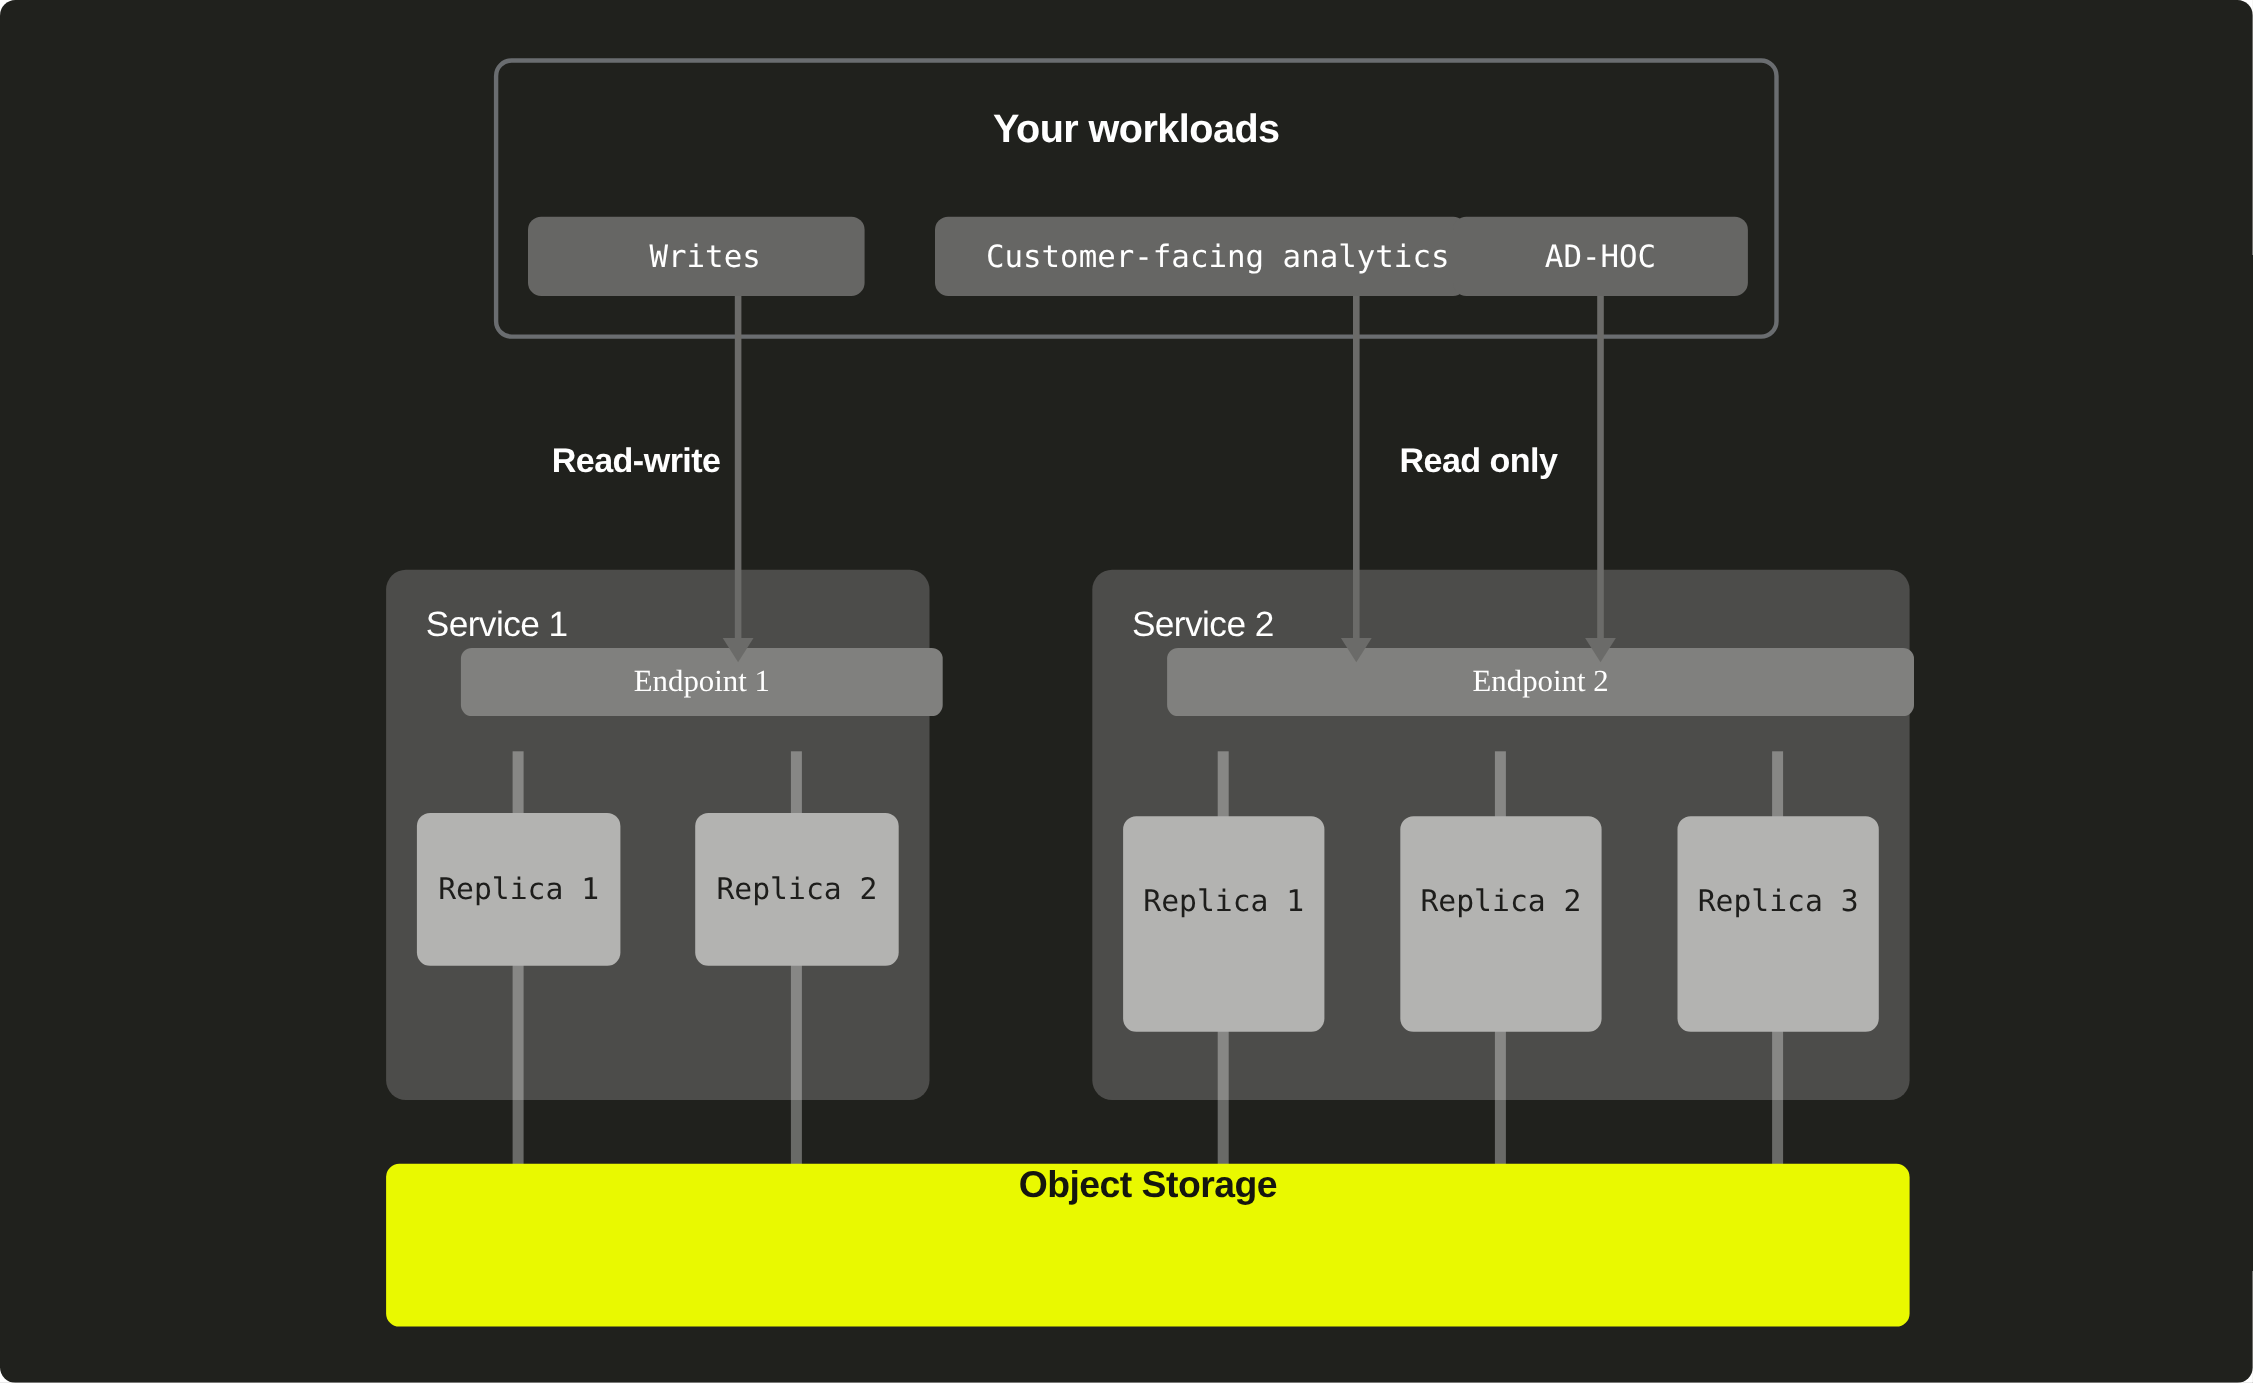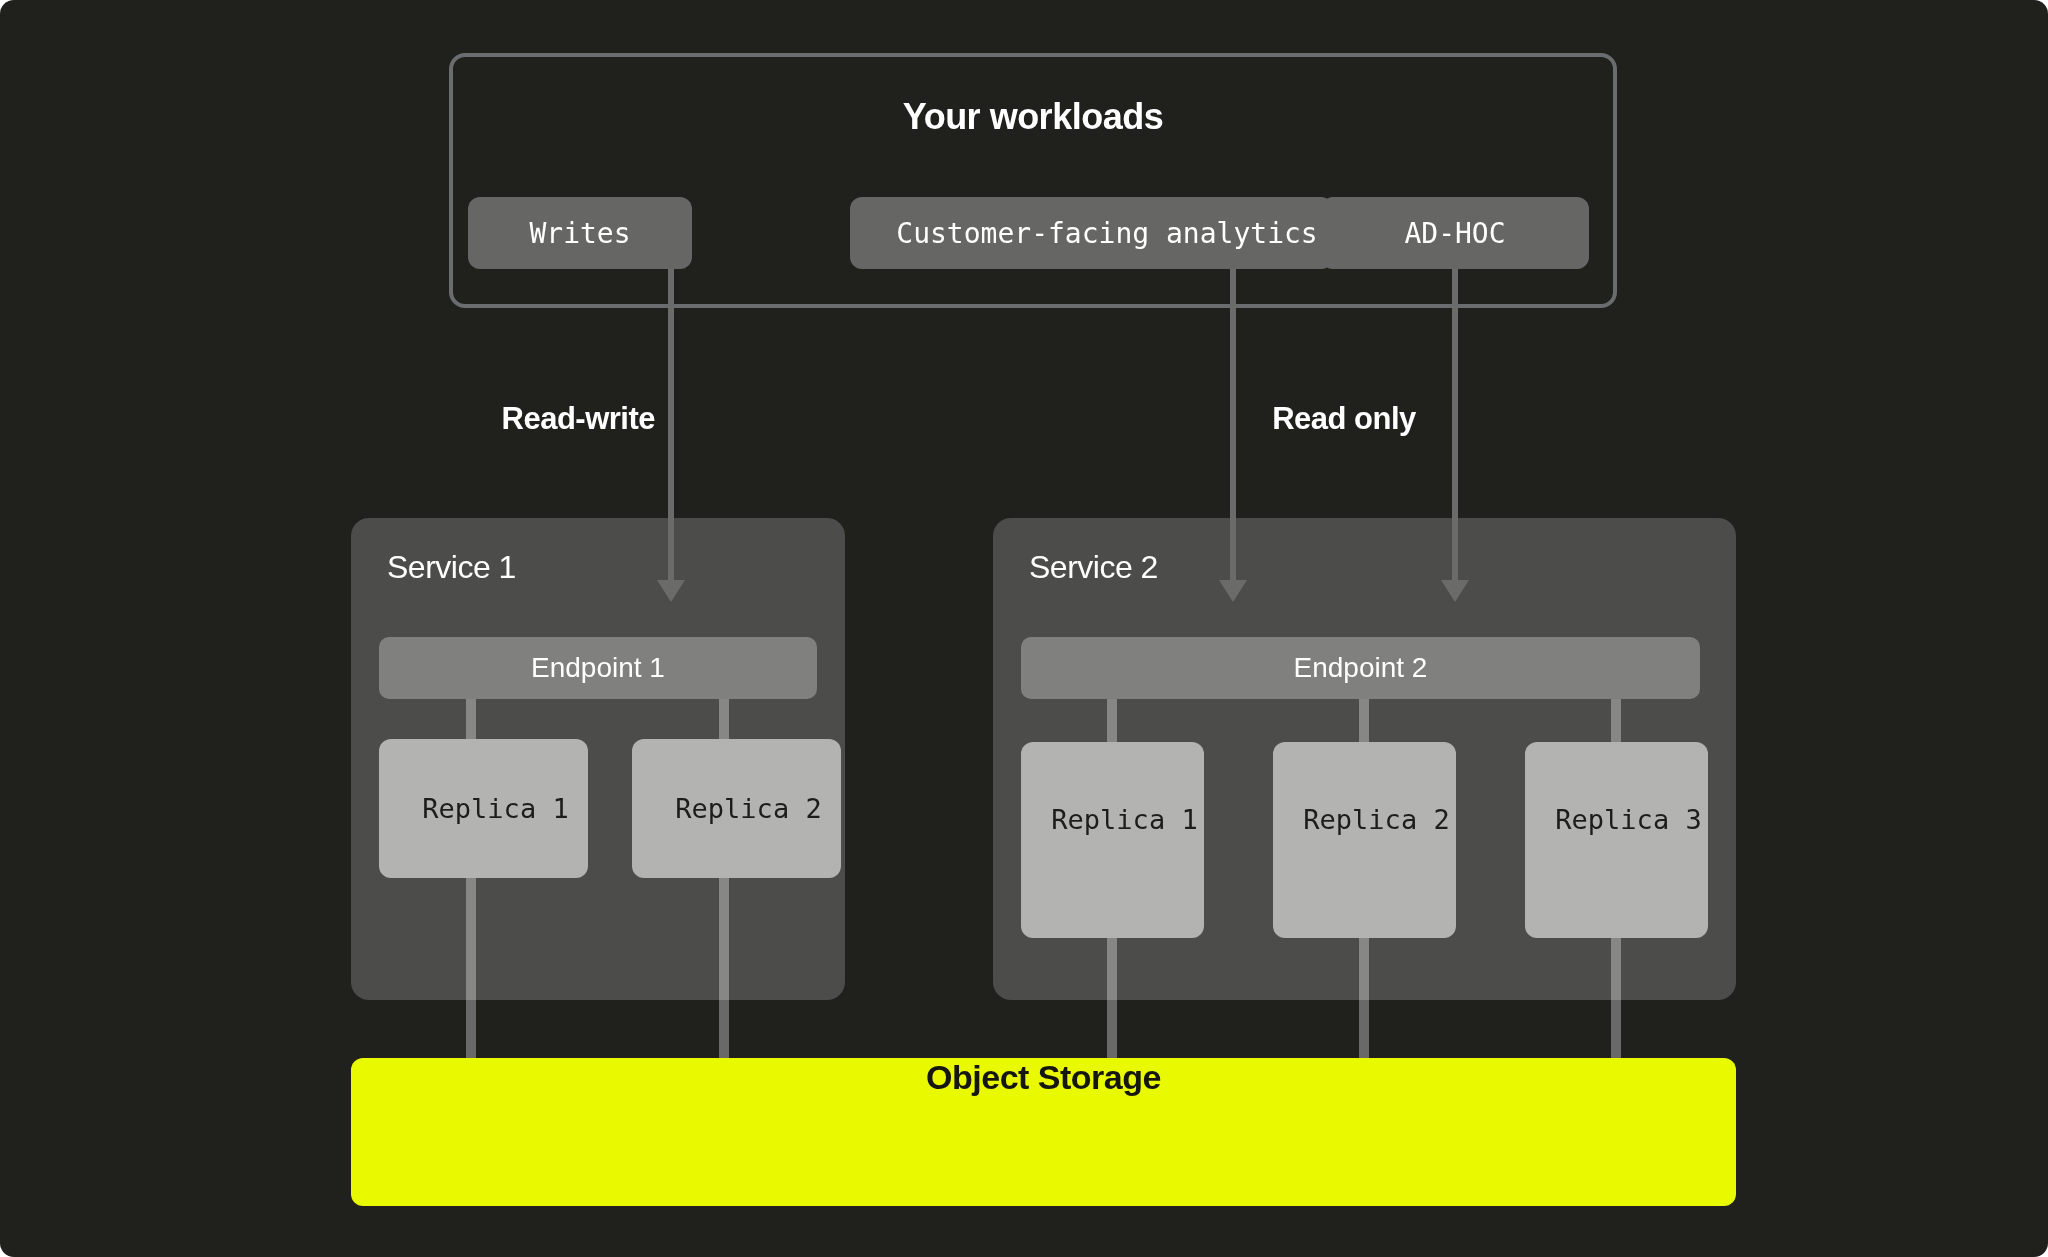--- a/index.html
+++ b/index.html
@@ -19,32 +19,32 @@
   
   .service{
     position:absolute;z-index:1;top:518px;height:482px;
     background:var(--panel,#4c4c4a);border-radius:18px;
   }
   .service-title{
     position:absolute;z-index:3;color:var(--text-white,#fff);
     font-size:32px;font-weight:400;letter-spacing:-.5px;line-height:38px;
   }
   .endpoint{
-    position:absolute;z-index:3;top:637px;height:62px;
+    position:absolute;z-index:3;top:589px;height:62px;
     background:var(--endpoint,#80807e);border-radius:10px;
     display:flex;align-items:center;justify-content:center;
     color:var(--text-white,#fff);
-    font-family:Liberation Sans, sans-serif;font-size:28px;
+    font-family:Liberation Serif, serif;font-size:28px;margin-left:40px;
   }
   .replica{
     position:absolute;z-index:3;
     background:var(--replica,#b3b3b1);border-radius:12px;
     display:flex;align-items:center;justify-content:center;
     color:var(--replica-text,#1d1d1b);
-    font-family:"DejaVu Sans Mono",monospace;font-size:27px;padding-left:24px;
+    font-family:"DejaVu Sans Mono",monospace;font-size:27px;
   }
   .replica--s1{top:739px;width:185px;height:139px;}
   .replica--s2{top:742px;width:183px;height:196px;align-items:flex-start;padding-top:62px;box-sizing:border-box;}
   
   .storage{
     position:absolute;z-index:3;left:351px;top:1058px;width:1385px;height:148px;
     background:var(--storage,#e9f900);border-radius:12px;
     display:flex;justify-content:center;
   }
   .storage-label{
@@ -94,21 +94,21 @@
   <div class="service" style="left:993px;width:743px;"></div>
 
   <div class="vline" style="left:466px;"></div>
   <div class="vline" style="left:719px;"></div>
   <div class="vline" style="left:1107px;"></div>
   <div class="vline" style="left:1359px;"></div>
   <div class="vline" style="left:1611px;"></div>
 
   <div class="workloads"></div>
   <div class="workloads-title">Your workloads</div>
-  <div class="chip" style="left:468px;width:224px;">
+  <div class="chip" style="left:480px;width:290px;padding-left:16px;">
     <span>Writes</span>
   </div>
   <div class="chip" style="left:850px;width:452px;padding-left:31px;">
     <span>Customer-facing analytics</span>
   </div>
   <div class="chip" style="left:1321px;width:268px;">
     <span>AD-HOC</span>
   </div>
 
   <div class="arrow-shaft" style="left:668px;"></div>

